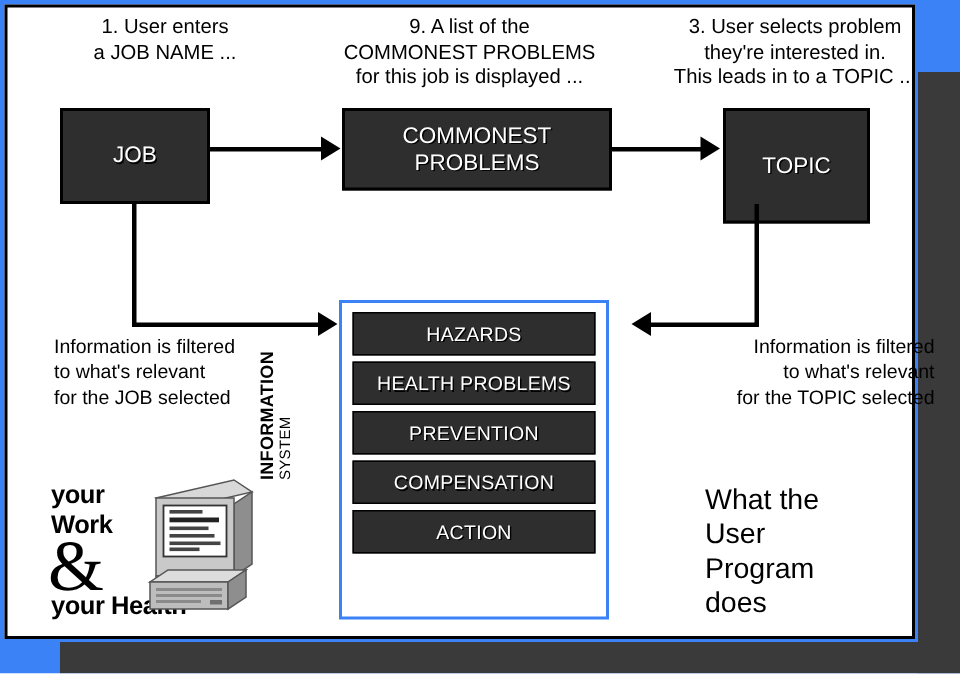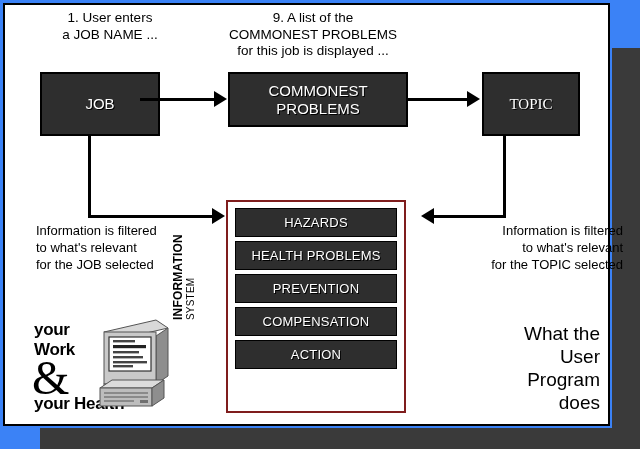--- a/index.html
+++ b/index.html
@@ -66,21 +66,20 @@
     white-space: pre-line;
   }
   #note-left  { left: 36px;  top: 222px; width: 175px; text-align: left; }
   #note-right { left: 448px; top: 222px; width: 175px; text-align: right; }
 
   #what-the-user {
     position: absolute;
     left: 470px;
     top: 322px;
     width: 130px;
-    text-align: right;
     color: #000000;
     font-size: 19px;
     line-height: 23px;
     white-space: pre-line;
   }
 
   
   .node {
     position: absolute;
     background: #2e2e2e;
@@ -89,23 +88,23 @@
     color: #ffffff;
     font-size: 15px;
     line-height: 18px;
     text-align: center;
     display: flex;
     align-items: center;
     justify-content: center;
     white-space: pre-line;
     text-shadow: 1px 1px 0 #000000;
   }
-  #node-job      { left: 40px;  top: 72px; width: 120px; height: 64px; }
+  #node-job      { left: 40px;  top: 72px; width: 100px; height: 64px; }
   #node-common   { left: 228px; top: 72px; width: 180px; height: 55px; }
-  #node-topic    { left: 482px; top: 72px; width: 98px;  height: 64px; font-family: Liberation Serif, serif; }
+  #node-topic    { left: 482px; top: 72px; width: 98px;  height: 77px; }
 
   
   .hline { position: absolute; background: #000000; height: 3px; }
   .vline { position: absolute; background: #000000; width: 3px; }
 
   .arrow-r {
     position: absolute;
     width: 0; height: 0;
     border-top: 8px solid transparent;
     border-bottom: 8px solid transparent;
@@ -135,21 +134,21 @@
   #a4   { left: 421px; top: 208px; }
 
   
   #picklist {
     position: absolute;
     left: 226px;
     top: 200px;
     width: 180px;
     height: 213px;
     background: #ffffff;
-    border: 2px solid #7f1d1d;
+    border: 2px solid #3b82f6;
     box-sizing: border-box;
     padding: 6px 7px;
   }
   .pick-item {
     background: #2e2e2e;
     border: 1px solid #000000;
     box-sizing: border-box;
     height: 29px;
     margin-bottom: 4px;
     color: #ffffff;
@@ -234,20 +233,23 @@
   <div class="shadow-right"></div>
   <div class="shadow-bottom"></div>
 
   <div class="panel-frame"></div>
 
   <div class="caption" id="caption-1">1. User enters
 a JOB NAME ...</div>
   <div class="caption" id="caption-2">9. A list of the
 COMMONEST PROBLEMS
 for this job is displayed ...</div>
+  <div class="caption" id="caption-3">3. User selects problem
+they're interested in.
+This leads in to a TOPIC ...</div>
 
   <div class="node" id="node-job">JOB</div>
   <div class="node" id="node-common">COMMONEST
 PROBLEMS</div>
   <div class="node" id="node-topic">TOPIC</div>
 
   <div class="hline" id="l1"></div>
   <div class="arrow-r" id="a1"></div>
 
   <div class="hline" id="l2"></div>

